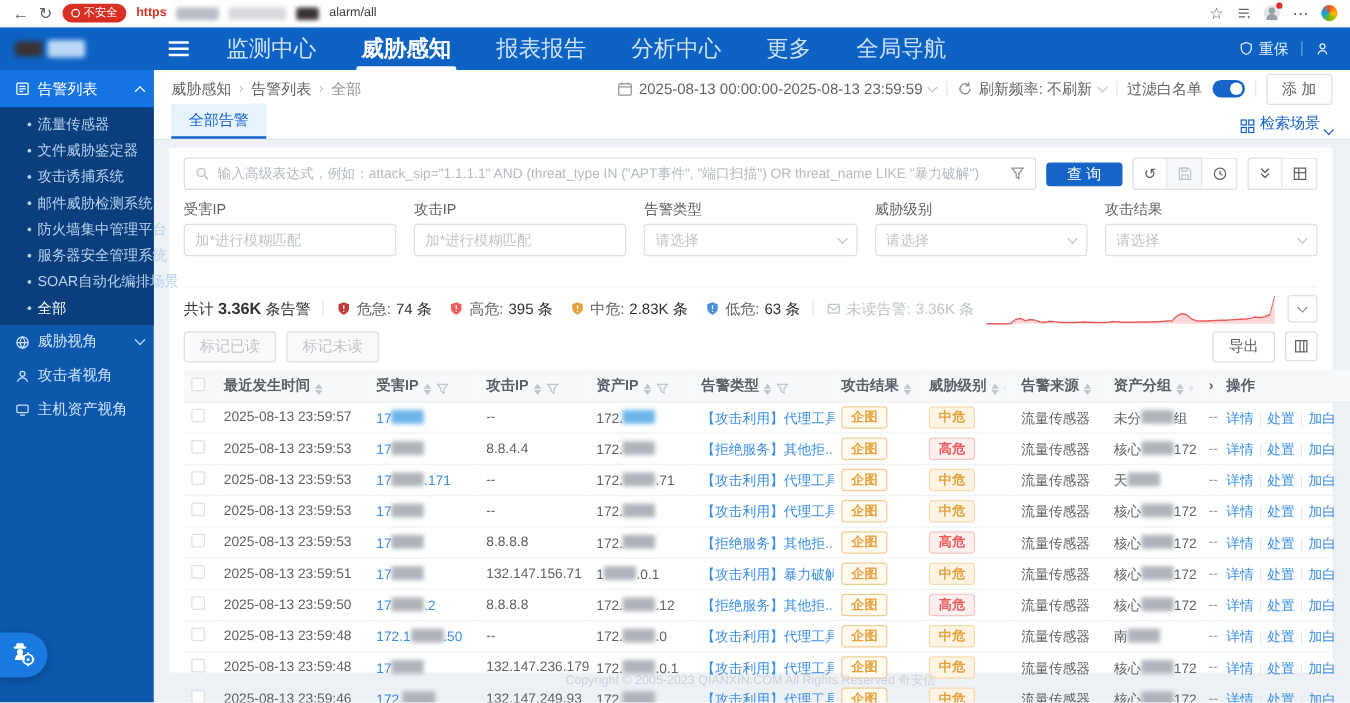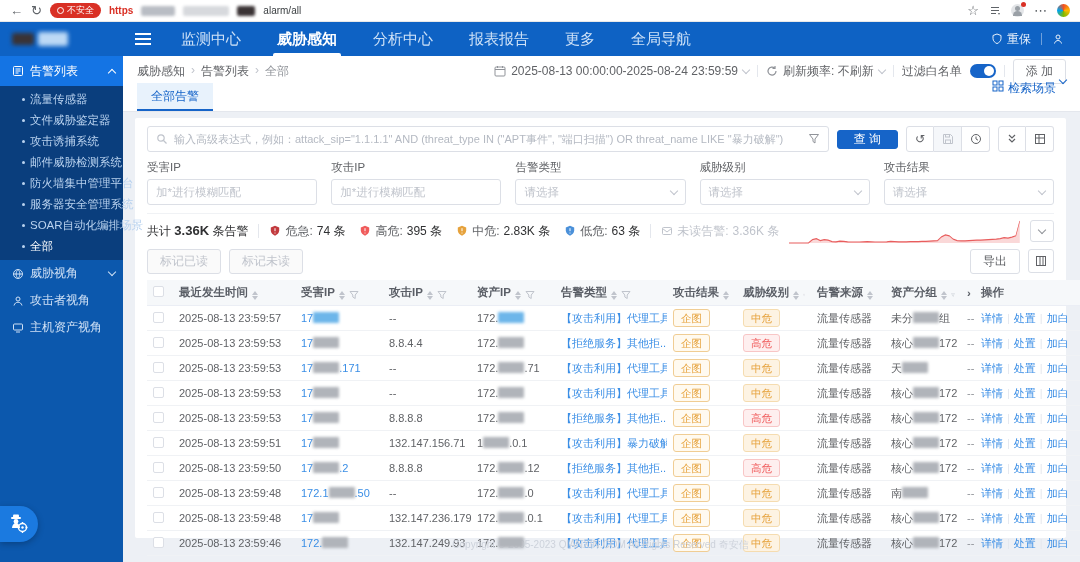--- a/index.html
+++ b/index.html
@@ -22,21 +22,21 @@
   .reddot { position:absolute; top:-2px; right:-2px; width:5px;height:5px;border-radius:50%;background:#d93025; }
   .copilot { width:13px;height:13px;border-radius:50%;background:conic-gradient(#f25022,#ffb900,#7fba00,#00a4ef,#f25022); }
 
   
   .topnav { height:34px; background:#0e62c4; display:flex; align-items:stretch; color:#cfe2f7; }
   .logo-zone { width:123px; display:flex; align-items:center; gap:4px; padding-left:12px; }
   .logo-zone .blurblock { filter:blur(2px); }
   .hamburger { width:40px; display:flex; flex-direction:column; justify-content:center; align-items:center; gap:3px; cursor:pointer; }
   .hamburger i { width:16px; height:2px; background:#fff; display:block; }
   .nav-items { display:flex; align-items:stretch; }
-  .nav-item { padding:16px 18px; display:flex; align-items:center; font-size:15px; position:relative; cursor:pointer; }
+  .nav-item { padding:16px 18px; display:flex; align-items:center; font-size:18px; position:relative; cursor:pointer; }
   .nav-item.active { color:#fff; font-weight:bold; }
   .nav-item.active:after { content:""; position:absolute; left:14px; right:14px; bottom:0; height:3px; background:#fff; border-radius:2px 2px 0 0; }
   .nav-right { margin-left:auto; display:flex; align-items:center; gap:10px; padding-right:16px; color:#e8f1fb; }
   .nav-right .sep { width:1px; height:12px; background:rgba(255,255,255,.4); }
 
   
   .body { display:flex; height:506px; }
   .sidebar { width:123px; background:#0c58ad; color:#cfe0f5; flex-shrink:0; position:relative; }
   .side-item { height:30px; display:flex; align-items:center; gap:6px; padding:0 8px 0 12px; font-size:12px; cursor:pointer; }
   .side-item.active { background:#1474e4; color:#fff; }
@@ -61,21 +61,21 @@
   .ph-right { margin-left:auto; display:flex; align-items:center; gap:8px; color:#606266; }
   .ph-right .sep { width:1px; height:12px; background:#e4e7ed; }
   .icon12 { width:12px; height:12px; display:inline-block; vertical-align:-2px; }
   .toggle { width:26px; height:14px; background:#1664c8; border-radius:8px; position:relative; display:inline-block; cursor:pointer; }
   .toggle .knob { position:absolute; top:2px; right:2px; width:10px; height:10px; background:#fff; border-radius:50%; }
   .btn { border:1px solid #dcdfe6; background:#fff; border-radius:3px; font-size:12px; color:#606266; padding:3px 12px; cursor:pointer; white-space:nowrap; }
 
   
   .tab-row { height:26px; background:#fff; border-bottom:1px solid #e4e7ed; display:flex; align-items:flex-end; padding:0 14px; }
   .tab { background:#e8f2fc; color:#1664c8; padding:5px 14px 4px; border-bottom:2px solid #1664c8; font-size:12px; cursor:pointer; }
-  .tab-right { margin-left:auto; color:#1664c8; display:flex; align-items:flex-start; gap:4px; padding-bottom:14px; cursor:pointer; }
+  .tab-right { margin-left:auto; color:#1664c8; display:flex; align-items:flex-end; gap:4px; padding-bottom:4px; cursor:pointer; }
 
   
   .content { flex:1; padding:6px 14px 0 12px; min-height:0; }
   .card { background:#fff; border-radius:2px; height:420px; padding:8px 12px; display:flex; flex-direction:column; }
 
   .search-row { display:flex; gap:8px; align-items:center; }
   .search-box { flex:1; height:26px; border:1px solid #dcdfe6; border-radius:3px; display:flex; align-items:center; padding:0 8px; gap:6px; color:#c0c4cc; }
   .search-box input { flex:1; border:none; outline:none; font-size:11px; color:#606266; font-family:inherit; }
   .search-box input::placeholder { color:#b4b9c2; }
   .btn-primary { background:#1664c8; color:#fff; border:1px solid #1664c8; border-radius:3px; padding:0 16px; font-size:12px; cursor:pointer; white-space:nowrap; }
@@ -84,21 +84,21 @@
   .btn-group .gbtn + .gbtn { border-left:none; }
   .btn-group .gbtn:first-child { border-radius:3px 0 0 3px; }
   .btn-group .gbtn:last-child { border-radius:0 3px 3px 0; }
   .btn-group .gbtn.disabled { background:#f5f7fa; color:#c0c4cc; cursor:default; }
 
   .filter-row { display:flex; gap:14px; margin-top:8px; }
   .filter { flex:1; }
   .filter .f-label { color:#606266; font-size:11.5px; margin-bottom:4px; }
   .filter .f-input { height:26px; border:1px solid #dcdfe6; border-radius:3px; display:flex; align-items:center; padding:0 8px; color:#c0c4cc; font-size:11.5px; justify-content:space-between; }
 
-  .stats-row { margin-top:8px; border-top:1px solid #f0f2f5; padding-top:5px; display:flex; align-items:center; gap:10px; height:30px; }
+  .stats-row { margin-top:24px; border-top:1px solid #f0f2f5; padding-top:5px; display:flex; align-items:center; gap:10px; height:30px; }
   .stats-total { color:#303133; }
   .stats-total b { font-size:13px; }
   .stats-sep { width:1px; height:14px; background:#e4e7ed; }
   .sev { display:flex; align-items:center; gap:4px; color:#606266; }
   .sev .cnt { color:#303133; }
   .sev.muted, .sev.muted .cnt { color:#c0c4cc; }
   .spark-wrap { flex:1; height:26px; min-width:120px; }
   .mini-btn { width:24px; height:22px; border:1px solid #dcdfe6; border-radius:3px; background:#fff; display:flex; align-items:center; justify-content:center; color:#909399; cursor:pointer; }
 
   .toolbar-row { margin-top:6px; display:flex; align-items:center; gap:8px; }
@@ -112,21 +112,21 @@
   td { padding:3px 6px; border-bottom:1px solid #f0f2f5; color:#606266; font-size:11px; white-space:nowrap; overflow:hidden; height:21px; }
   .th-inner { display:flex; align-items:flex-end; gap:2px; }
   .sorter { display:inline-flex; flex-direction:column; gap:1px; margin:0 2px; }
   .sorter i { width:0; height:0; border-left:3px solid transparent; border-right:3px solid transparent; display:block; }
   .sorter .up { border-bottom:4px solid #c0c4cc; }
   .sorter .dn { border-top:4px solid #c0c4cc; }
   .cb { width:11px; height:11px; border:1px solid #dcdfe6; border-radius:2px; display:inline-block; background:#fff; cursor:pointer; }
   .link { color:#3a8ee6; cursor:pointer; }
   .redact { display:inline-block; width:26px; height:11px; background:#b0b4ba; border-radius:1px; filter:blur(1.5px); vertical-align:-1px; }
   .redact.hl { background:#6db6ea; }
-  .badge { display:inline-block; border-radius:3px; padding:1px 7px; font-size:10.5px; line-height:14px; }
+  .badge { display:inline-block; border-radius:3px; padding:1px 7px; font-size:10.5px; line-height:14px;font-weight:bold; }
   .badge.attempt { color:#e6a23c; border:1px solid #f0cd94; background:#fffaf0; }
   .badge.warn { color:#e6a23c; border:1px solid #f5dcb0; background:#fdf3e3; }
   .badge.danger { color:#f05b5b; border:1px solid #f8c6c6; background:#feefef; }
   .ops-td { box-shadow:-5px 0 6px -4px rgba(0,0,0,.12); }
   .ops-td .oplink { color:#3a8ee6; cursor:pointer; }
   .ops-td .opsep { color:#e4e7ed; margin:0 4px; }
   .spacer-td { color:#909399; }
 
   .hscroll { height:7px; margin-top:2px; position:relative; }
 
@@ -169,22 +169,22 @@
     <span class="blurblock" style="width:30px;height:14px;background:#bcd9f5"></span>
   </div>
   <div class="hamburger">
       <i></i>
       <i></i>
       <i></i>
     </div>
   <div class="nav-items">
       <div class="nav-item">监测中心</div>
       <div class="nav-item active">威胁感知</div>
+      <div class="nav-item">报表报告</div>
       <div class="nav-item">分析中心</div>
-      <div class="nav-item">报表报告</div>
       <div class="nav-item">更多</div>
       <div class="nav-item">全局导航</div>
     </div>
   <div class="nav-right">
     <span style="display:flex;align-items:center;gap:4px">
       <svg class="icon12" viewBox="0 0 12 12">
           <path d="M6 1l4 1.5v3C10 8 8 9.7 6 10.6 4 9.7 2 8 2 5.5v-3z" fill="none" stroke="#e8f1fb" stroke-width="1"></path>
         </svg>
       <span>重保</span>
     </span>
@@ -270,21 +270,21 @@
           <span>告警列表</span>
           <span class="gt">›</span>
           <span class="last">全部</span>
         </div>
       <div class="ph-right">
         <span style="display:flex;align-items:center;gap:5px">
           <svg class="icon12" viewBox="0 0 12 12">
               <rect x="1" y="2" width="10" height="9" rx="1" fill="none" stroke="#909399"></rect>
               <path d="M1 4.5h10M3.5 1v2M8.5 1v2" stroke="#909399"></path>
             </svg>
-          <span>2025-08-13 00:00:00-2025-08-24 23:59:59</span>
+          <span>2025-08-13 00:00:00-2025-08-13 23:59:59</span>
           <span class="chev down" style="color:#c0c4cc"></span>
         </span>
         <span class="sep"></span>
         <span style="display:flex;align-items:center;gap:5px">
           <svg class="icon12" viewBox="0 0 12 12">
               <path d="M10 6a4 4 0 1 1-1.2-2.8" fill="none" stroke="#909399" stroke-width="1.2"></path>
               <path d="M9 1v2.5H6.5" fill="none" stroke="#909399" stroke-width="1.2"></path>
             </svg>
           <span>刷新频率: 不刷新</span>
           <span class="chev down" style="color:#c0c4cc"></span>

